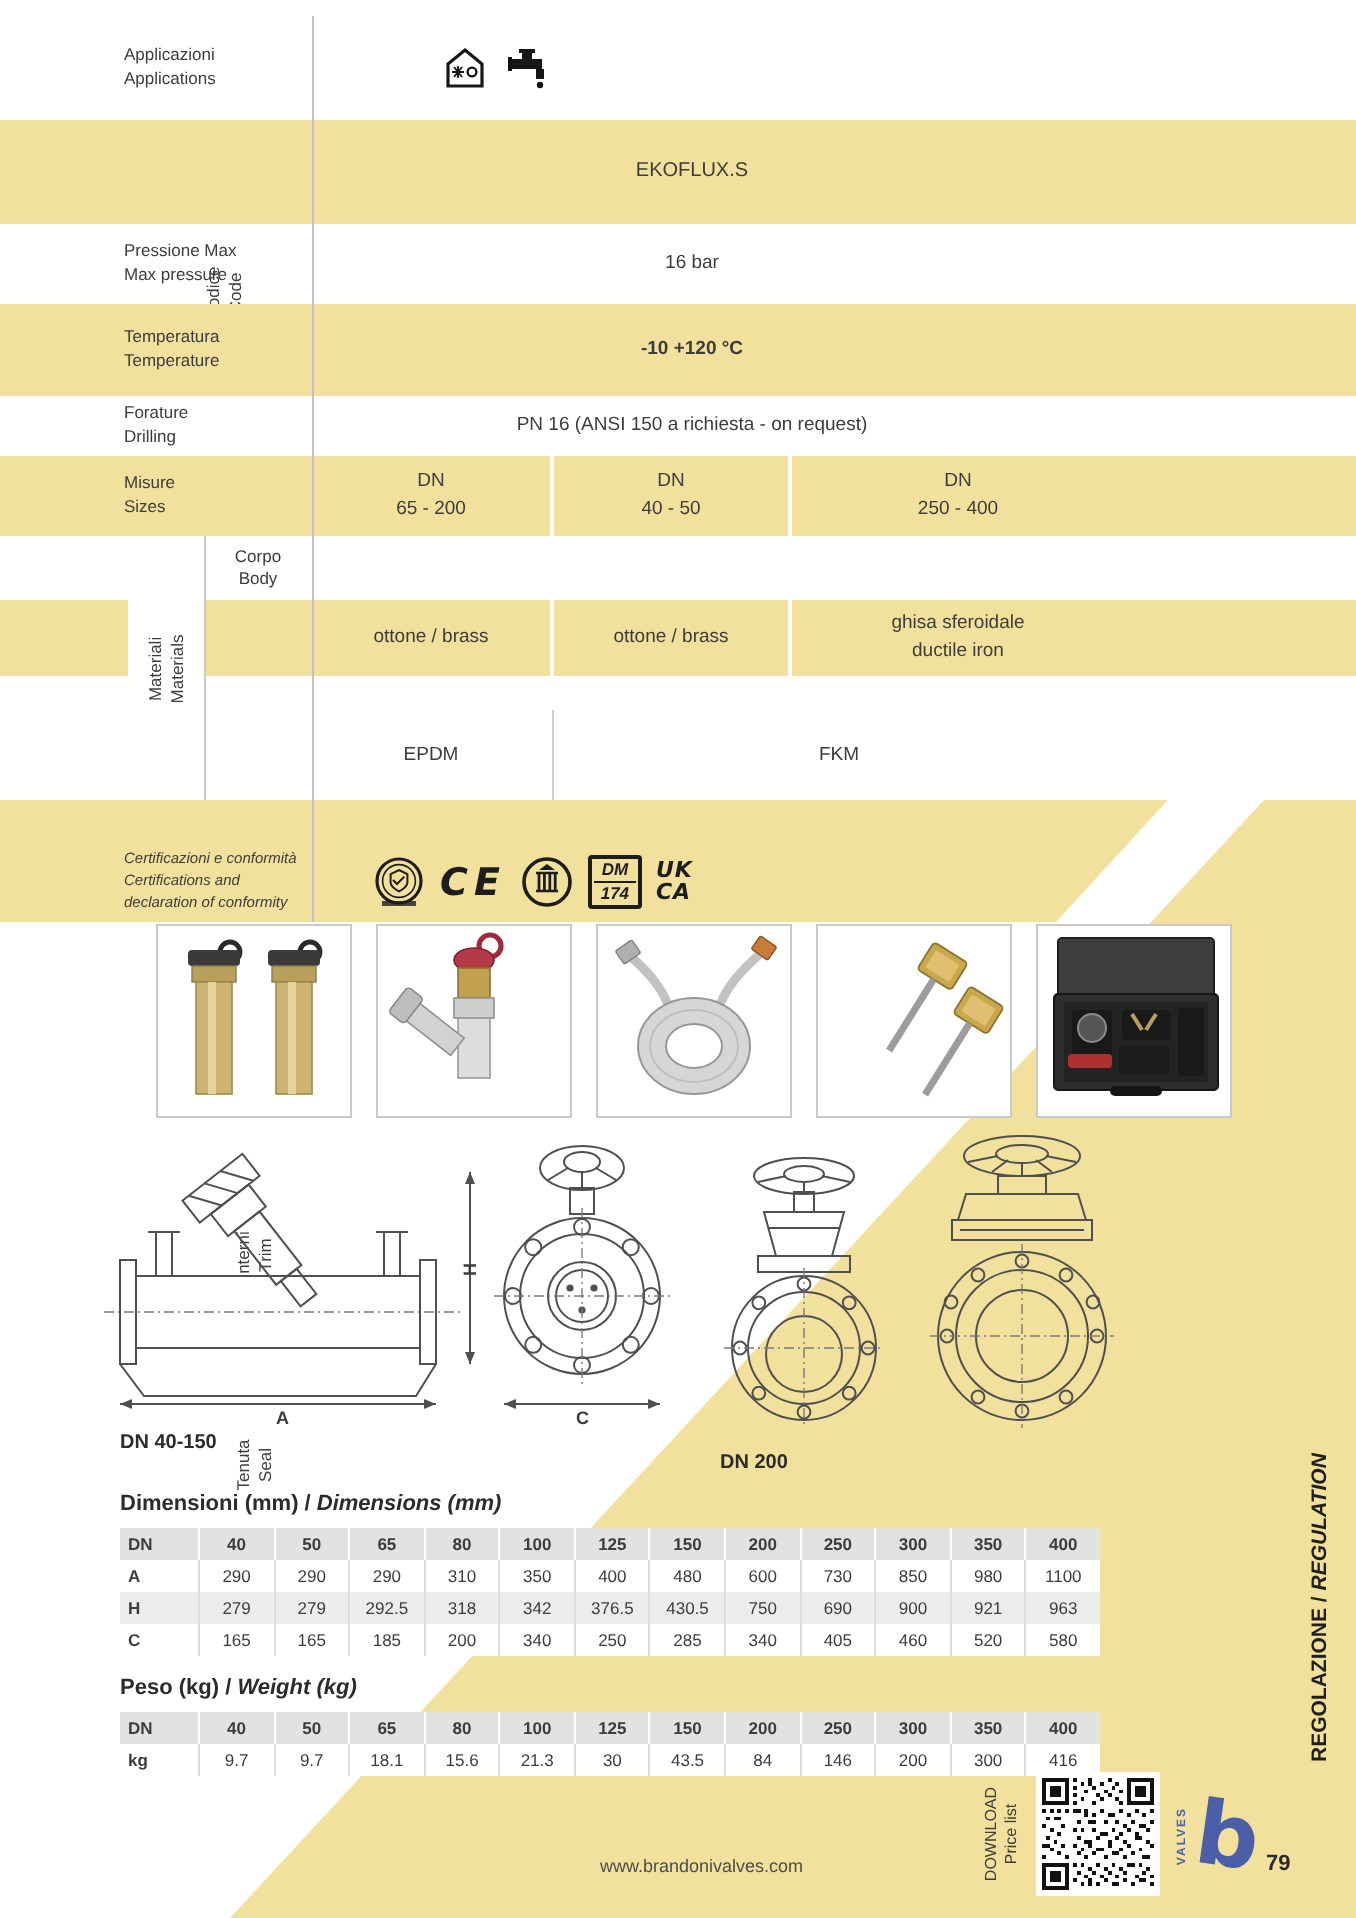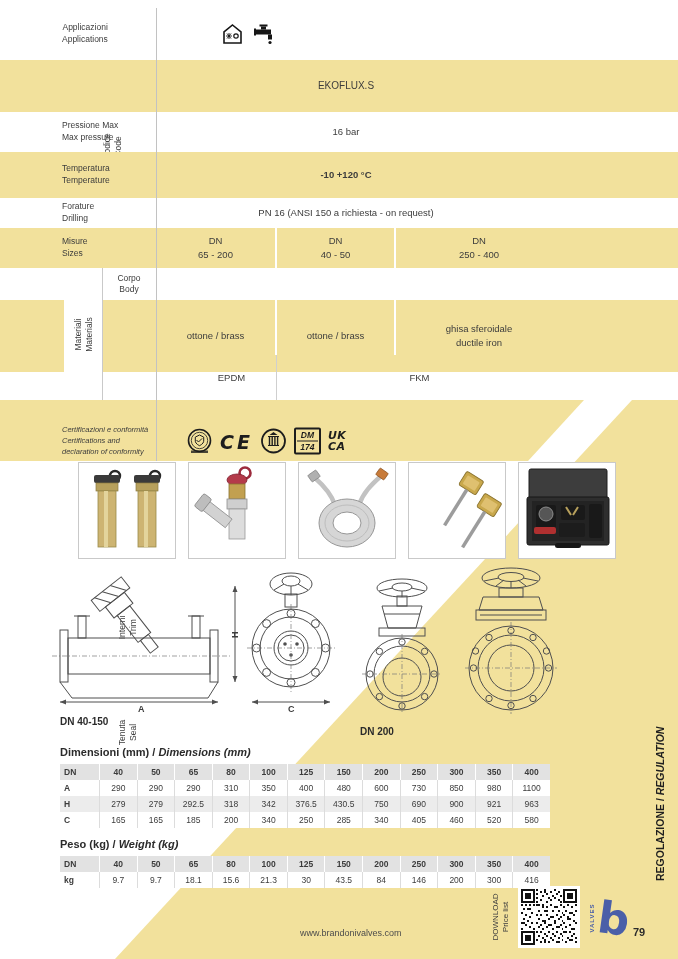--- a/index.html
+++ b/index.html
@@ -76,21 +76,21 @@
 </style>
 </head>
 <body>
 
 <div class="page">
 
   <div class="ribbon"></div>
 
   <div>
 
-    <div class="row" style="top:8px;height:52px;text-align:right;">
+    <div class="row" style="top:8px;height:52px;">
       <div class="rlabel">
         <div>Applicazioni</div>
         <div>Applications</div>
       </div>
       <div class="appicons">
         <svg width="21" height="21" viewBox="0 0 21 21">
           <path d="M10.5 1.5 L19 8.5 V19.5 H2 V8.5 Z" fill="none" stroke="#161616" stroke-width="1.6"></path>
           <circle cx="14" cy="12.5" r="2.2" fill="none" stroke="#161616" stroke-width="1.2"></circle>
           <path d="M7 9.5 v6 M4 12.5 h6 M5 10 l4 5 M5 15 l4 -5" stroke="#161616" stroke-width="0.9"></path>
         </svg>
@@ -158,41 +158,41 @@
       <div class="coldiv" style="left:394px;height:40px;"></div>
     </div>
 
     <div class="row" style="top:268px;height:32px;">
       <div style="position:absolute;left:102px;top:0;width:54px;height:32px;display:flex;flex-direction:column;align-items:center;justify-content:center;font-size:8.5px;line-height:1.35;">
         <div>Corpo</div>
         <div>Body</div>
       </div>
     </div>
 
-    <div class="row yellow" style="top:300px;height:72px;">
+    <div class="row yellow" style="top:300px;height:38px;">
       <div class="vlabel" style="left:108px;top:316px;width:40px;">
         <div>Interni</div>
         <div>Trim</div>
       </div>
       <div class="rvalue" style="left:156px;width:119px;">ottone / brass</div>
       <div class="rvalue" style="left:277px;width:117px;">ottone / brass</div>
       <div class="rvalue" style="left:396px;width:166px;">
         <div>ghisa sferoidale</div>
         <div>ductile iron</div>
       </div>
       <div class="coldiv" style="left:275px;height:55px;"></div>
       <div class="coldiv" style="left:394px;height:55px;"></div>
     </div>
 
     <div class="row" style="top:355px;height:45px;">
       <div class="vlabel" style="left:108px;top:366px;width:40px;">
         <div>Tenuta</div>
         <div>Seal</div>
       </div>
-      <div class="rvalue" style="left:172px;width:119px;">EPDM</div>
+      <div class="rvalue" style="left:156px;width:119px;">EPDM</div>
       <div class="rvalue" style="left:277px;width:285px;">FKM</div>
       <div class="coldiv-gray" style="left:276px;height:45px;"></div>
     </div>
 
     <div class="mat-strip"></div>
     <div class="vlabel" style="left:24px;top:323px;width:120px;">
       <div>Materiali</div>
       <div>Materials</div>
     </div>
 

